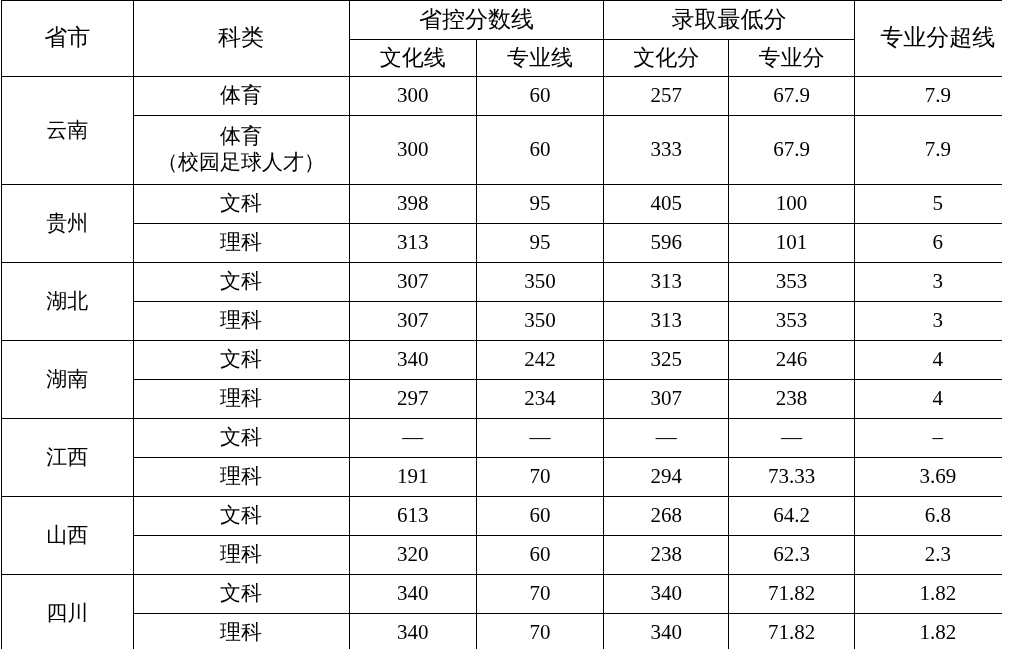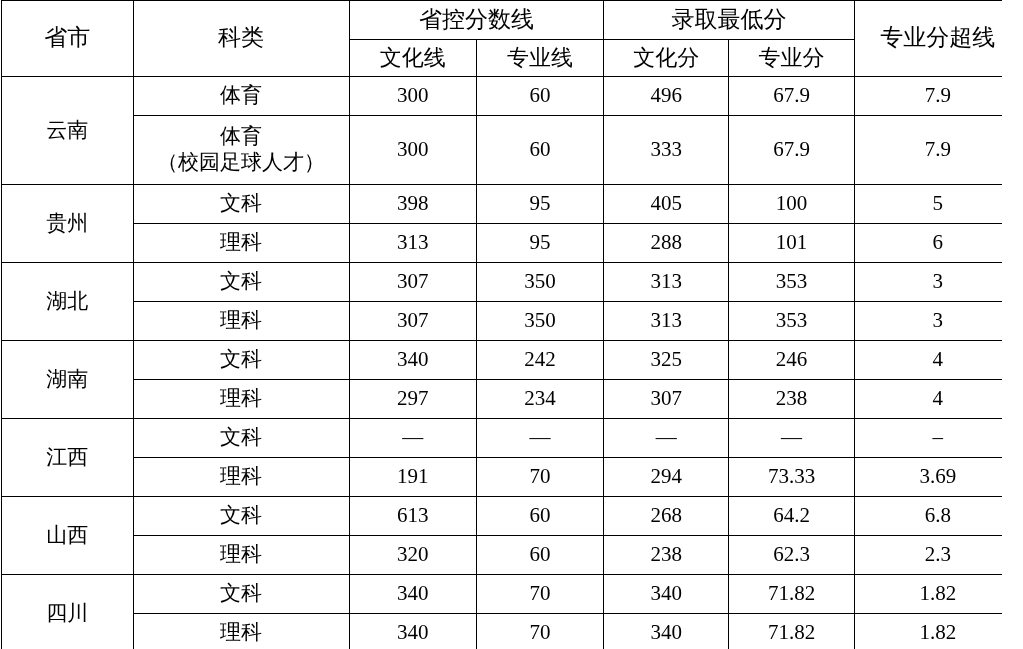--- a/index.html
+++ b/index.html
@@ -98,21 +98,21 @@
         <td class="hdr-sub">文化分</td>
         <td class="hdr-sub">专业分</td>
       </tr>
     </thead>
     <tbody id="table-body">
         <tr class="body-row">
           <td class="prov-cell" rowspan="2">云南</td>
           <td class="cat-cell">体育</td>
           <td class="num-cell">300</td>
           <td class="num-cell">60</td>
-          <td class="num-cell">496</td>
+          <td class="num-cell">257</td>
           <td class="num-cell">67.9</td>
           <td class="num-cell">7.9</td>
         </tr>
         <tr class="body-row tall">
           <td class="cat-cell"><span>体育</span><span class="cat-line2">（校园足球人才）</span></td>
           <td class="num-cell">300</td>
           <td class="num-cell">60</td>
           <td class="num-cell">333</td>
           <td class="num-cell">67.9</td>
           <td class="num-cell">7.9</td>
@@ -123,21 +123,21 @@
           <td class="num-cell">398</td>
           <td class="num-cell">95</td>
           <td class="num-cell">405</td>
           <td class="num-cell">100</td>
           <td class="num-cell">5</td>
         </tr>
         <tr class="body-row">
           <td class="cat-cell">理科</td>
           <td class="num-cell">313</td>
           <td class="num-cell">95</td>
-          <td class="num-cell">288</td>
+          <td class="num-cell">596</td>
           <td class="num-cell">101</td>
           <td class="num-cell">6</td>
         </tr>
         <tr class="body-row">
           <td class="prov-cell" rowspan="2">湖北</td>
           <td class="cat-cell">文科</td>
           <td class="num-cell">307</td>
           <td class="num-cell">350</td>
           <td class="num-cell">313</td>
           <td class="num-cell">353</td>

